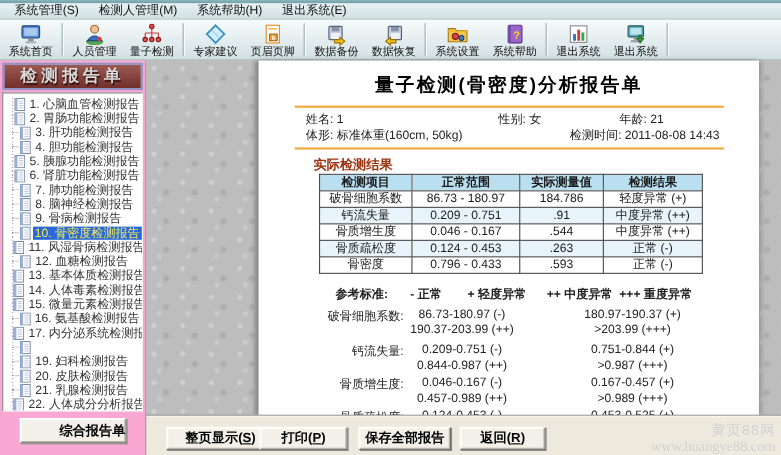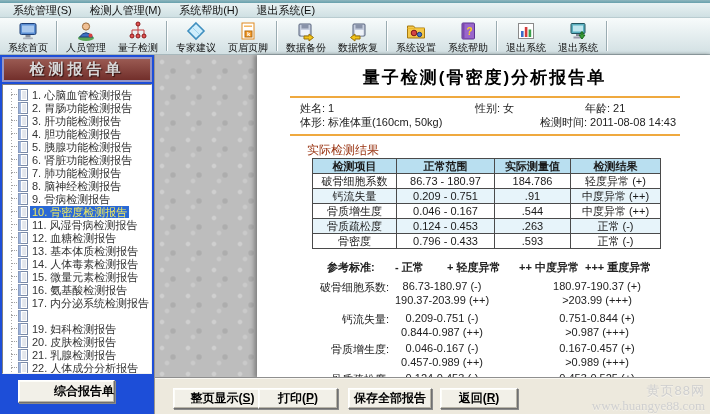--- a/index.html
+++ b/index.html
@@ -17,21 +17,21 @@
   .tb-btn { width:52px; height:35px; display:flex; flex-direction:column; align-items:center; justify-content:flex-start; padding-top:1px; }
   .tb-icon { width:22px; height:22px; display:block; }
   .tb-icon svg { width:22px; height:22px; display:block; }
   .tb-label { font-size:10px; line-height:11px; white-space:nowrap; }
   .tb-sep { width:0; height:30px; border-left:1px solid #9AACB2; border-right:1px solid #FFFFFF; margin:0 2px; }
 
   
   .main { display:flex; height:359px; }
 
   
-  .sidebar { width:155px; background:#1d4ed8; display:flex; flex-direction:column; border-right:1px solid #9a968e; }
+  .sidebar { width:133px; background:#f9a8d4; display:flex; flex-direction:column; border-right:1px solid #9a968e; }
   .sb-header { margin:2px; height:25px; display:flex; align-items:center; justify-content:center;
                background:linear-gradient(#9A5A52,#722F2B); border:2px solid #9595C5;
                font-size:15px; font-weight:bold; letter-spacing:4px; color:#D9D9D9;
                text-shadow:1px 1px 1px #2e100e; }
   .tree { flex:1; margin:0 2px; background:#fff; border:1px solid;
           border-color:#808080 #F2F2F2 #F2F2F2 #808080; overflow:hidden;
           padding-top:3px; font-size:11px;
           background-image:repeating-linear-gradient(to bottom,#A8A8A8 0 1px,transparent 1px 3px);
           background-size:1px 284px; background-position:8px 4px; background-repeat:no-repeat; }
   .trow { display:flex; align-items:center; height:13px; padding-left:8px; white-space:nowrap; cursor:default; }
@@ -61,21 +61,21 @@
   .rule { position:absolute; left:33px; right:32px; height:2px; background:#EFA93F; }
   .r1 { top:41px; } .r2 { top:79px; }
   .pv { position:absolute; font-size:11px; color:#222; white-space:nowrap; }
   .plbl { margin-right:3px; }
   .p-name   { left:43px;  top:46px; }
   .p-gender { left:218px; top:46px; }
   .p-age    { left:328px; top:46px; }
   .p-body   { left:43px;  top:60px; }
   .p-time   { left:283px; top:60px; }
 
-  .sec-title { position:absolute; left:50px; top:87px; font-size:12px; font-weight:normal; color:#993311; }
+  .sec-title { position:absolute; left:50px; top:87px; font-size:12px; font-weight:bold; color:#993311; }
 
   table.results { position:absolute; left:55px; top:103px; width:348px; border-collapse:collapse;
                   font-size:11px; table-layout:fixed;padding-left:20px; }
   table.results th { background:#B9DFF0; font-weight:bold; }
   table.results th, table.results td { border:1px solid #4a4a4a; text-align:center;
                   padding:1px 2px; height:13px; line-height:12px; color:#1a1a1a; white-space:nowrap; overflow:hidden; }
   table.results tr.alt td { background:#E7F4FA; }
 
   .ref { position:absolute; left:0; top:203px; right:0; height:120px; font-size:11px; color:#222; }
   .ref-head { position:absolute; top:2px; left:0; right:0; height:14px; font-weight:bold; }

